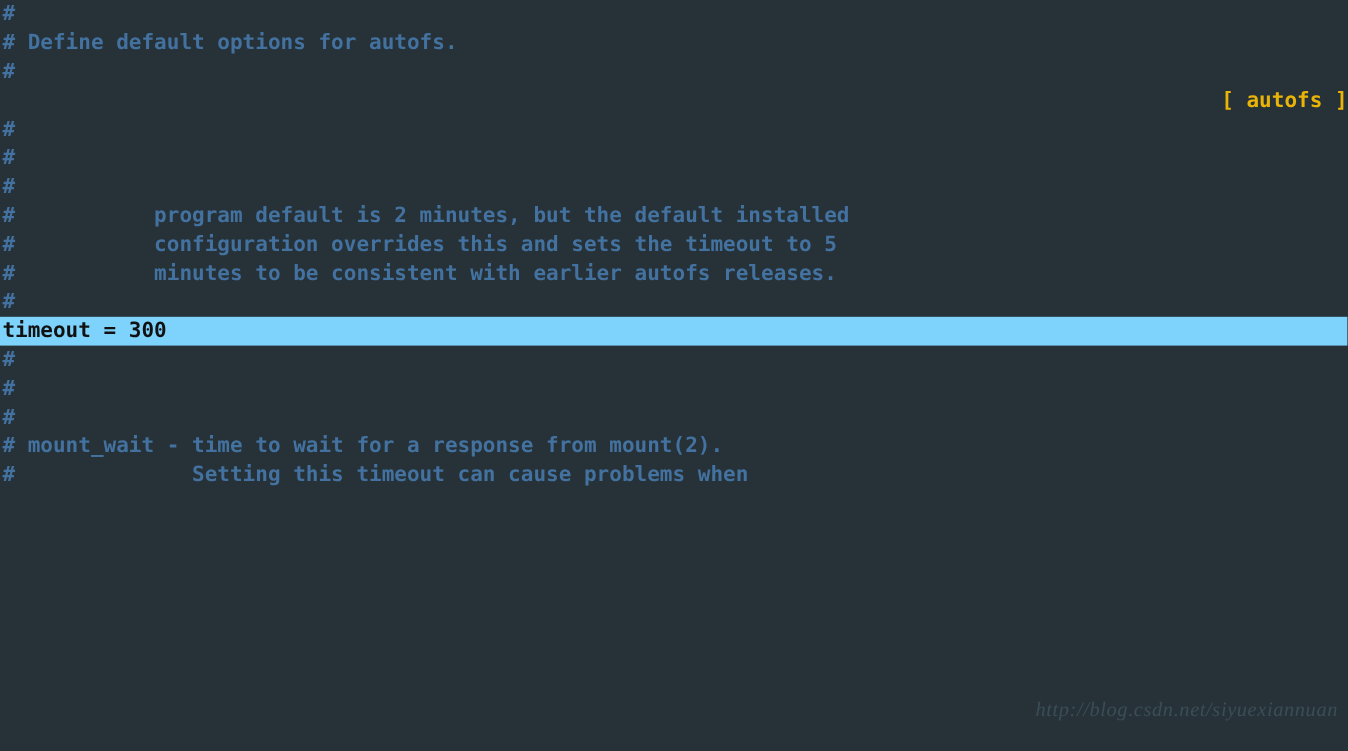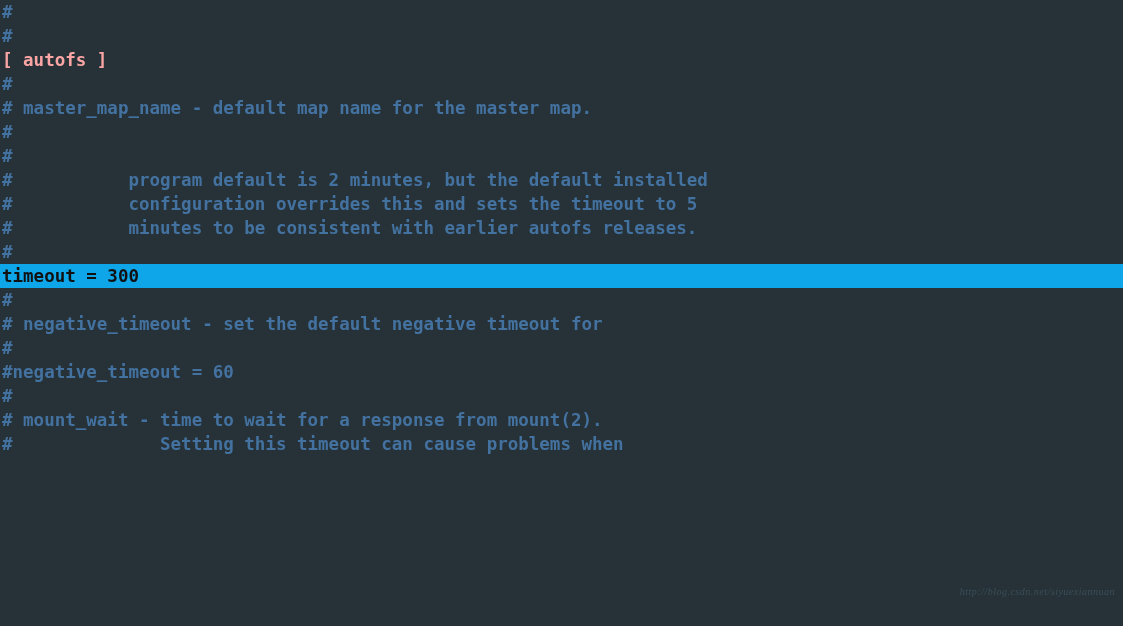--- a/index.html
+++ b/index.html
@@ -17,66 +17,64 @@
   .editor {
     width: 1123px;
     position: relative;
   }
   .line {
     color: #4472a0;
     white-space: pre;
     height: 24px;
     padding-left: 2px;
   }
-  .line.white { color: #fca5a5; }
+  .line.white { color: #eab308; text-align: right; }
   .line.cursor {
-    background: #0ea5e9;
+    background: #7dd3fc;
     color: #111;
   }
   .statusbar {
     position: absolute;
     left: 0; right: 0; bottom: 0;
     height: 24px;
     color: #eceff1;
     white-space: pre;
     padding-left: 2px;
   }
   .watermark {
     position: absolute;
     right: 8px;
     bottom: 22px;
     color: #546e7a;
     opacity: 0.45;
-    font-size: 10px;
+    font-size: 17px;
     font-weight: normal;
     font-style: italic;
     letter-spacing: 0.5px;
     font-family: Georgia, serif;
   }
 </style>
 </head>
 <body>
 
 <div class="editor">
   <div class="line">#</div>
+  <div class="line"># Define default options for autofs.</div>
   <div class="line">#</div>
   <div class="line white">[ autofs ]</div>
   <div class="line">#</div>
-  <div class="line"># master_map_name - default map name for the master map.</div>
   <div class="line">#</div>
   <div class="line">#</div>
   <div class="line">#           program default is 2 minutes, but the default installed</div>
   <div class="line">#           configuration overrides this and sets the timeout to 5</div>
   <div class="line">#           minutes to be consistent with earlier autofs releases.</div>
   <div class="line">#</div>
   <div class="line cursor">timeout = 300</div>
   <div class="line">#</div>
-  <div class="line"># negative_timeout - set the default negative timeout for</div>
   <div class="line">#</div>
-  <div class="line">#negative_timeout = 60</div>
   <div class="line">#</div>
   <div class="line"># mount_wait - time to wait for a response from mount(2).</div>
   <div class="line">#              Setting this timeout can cause problems when</div>
 </div>
 
 <div class="watermark">http://blog.csdn.net/siyuexiannuan</div>
 
 <div class="statusbar">
   
   

